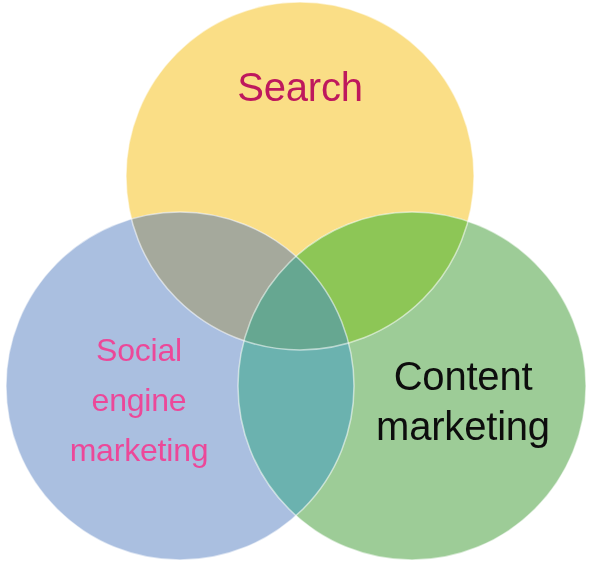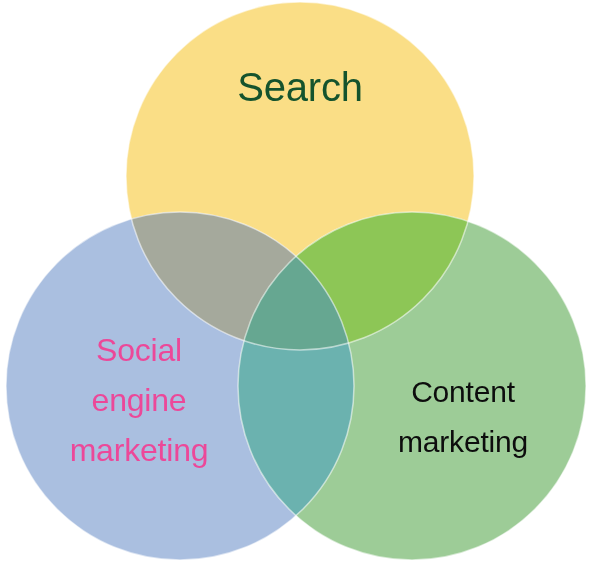--- a/index.html
+++ b/index.html
@@ -103,19 +103,19 @@
           <rect x="0" y="0" width="600" height="566" fill="#66a791"></rect>
         </g>
       </g>
     </g>
 
     <circle cx="300" cy="176" r="174" fill="none" stroke="#ffffff" stroke-opacity="0.55" stroke-width="1.5"></circle>
     <circle cx="180" cy="386" r="174" fill="none" stroke="#ffffff" stroke-opacity="0.55" stroke-width="1.5"></circle>
     <circle cx="412" cy="386" r="174" fill="none" stroke="#ffffff" stroke-opacity="0.55" stroke-width="1.5"></circle>
   </svg>
 
-  <div class="venn-label" id="label-seo" style="color: #14532d; font-size: 40px;"><span>Search</span><br><br></div>
+  <div class="venn-label" id="label-seo" style="color: #be185d; font-size: 40px;"><span>Search</span><br><br></div>
 
   <div class="venn-label" id="label-smm" style="color: #ec4899; font-size: 32px;"><span>Social</span><br><span>engine</span><br><span>marketing</span></div>
 
-  <div class="venn-label" id="label-cm" style="color: rgb(13, 13, 13); font-size: 30px; margin-top: 16px;"><span>Content</span><br><span>marketing</span></div>
+  <div class="venn-label" id="label-cm" style="color: rgb(13, 13, 13); font-size: 40px;"><span>Content</span><br><span>marketing</span></div>
 
 </div>
 
 </body></html>

